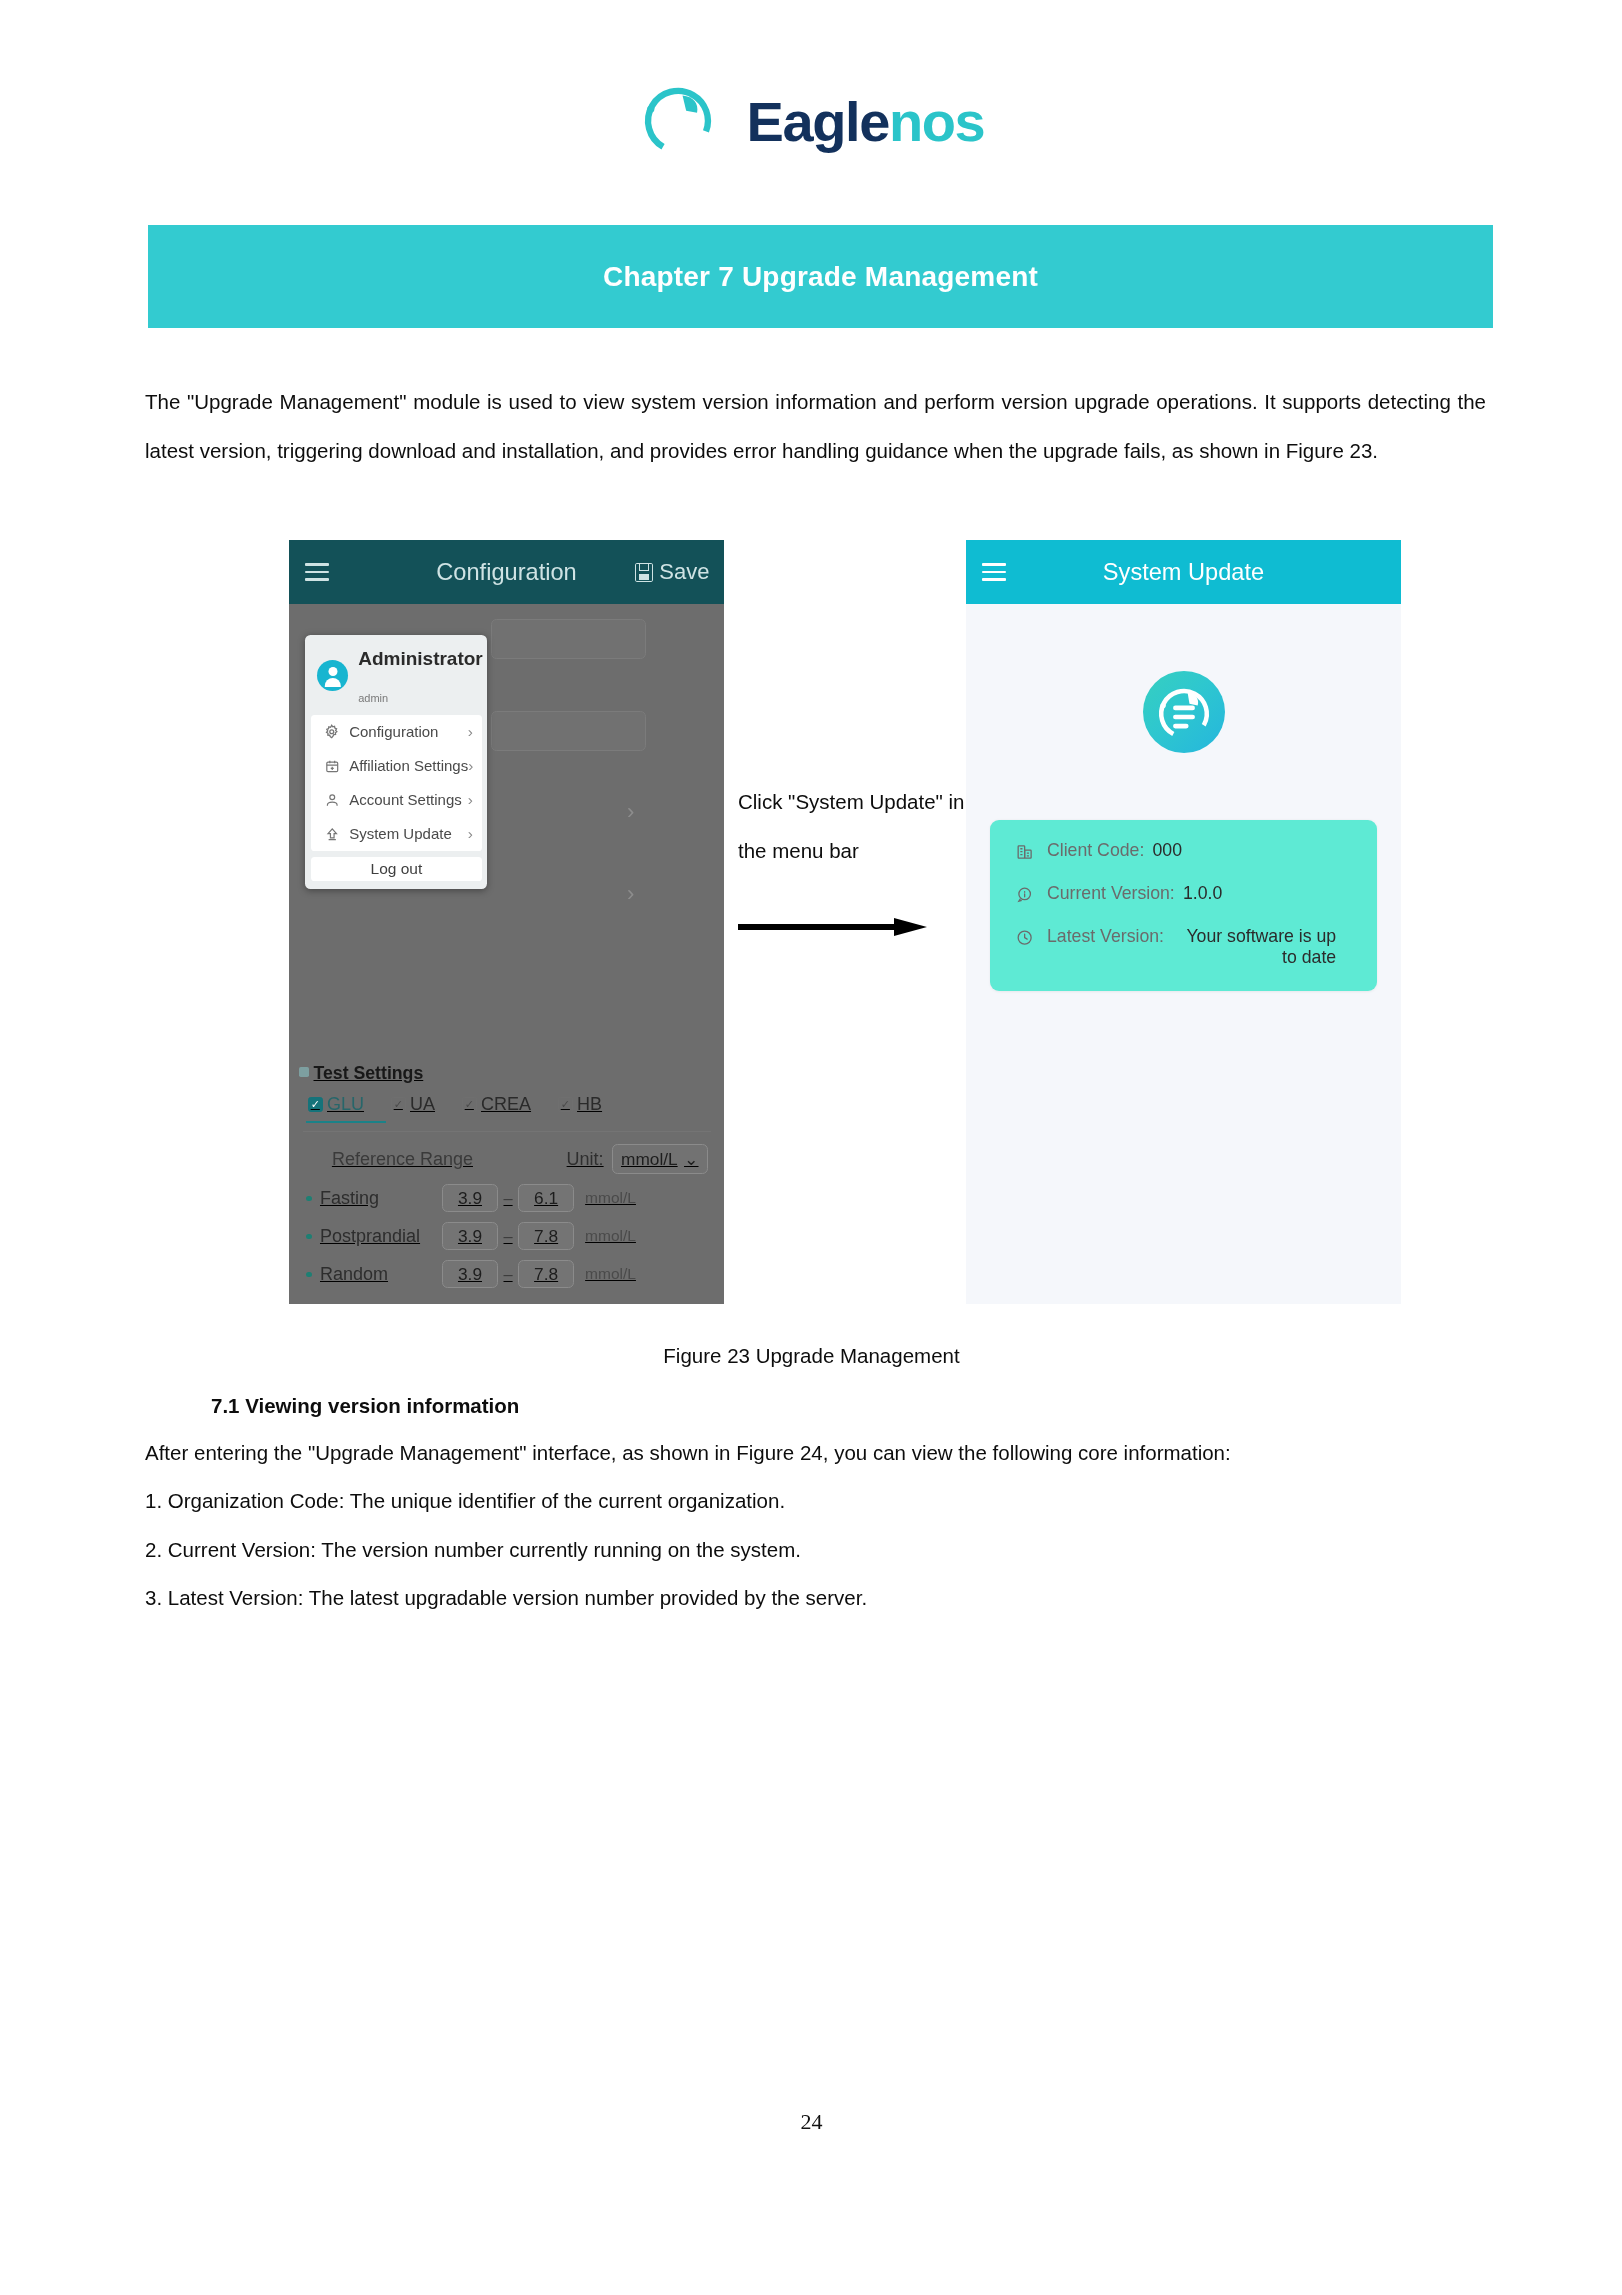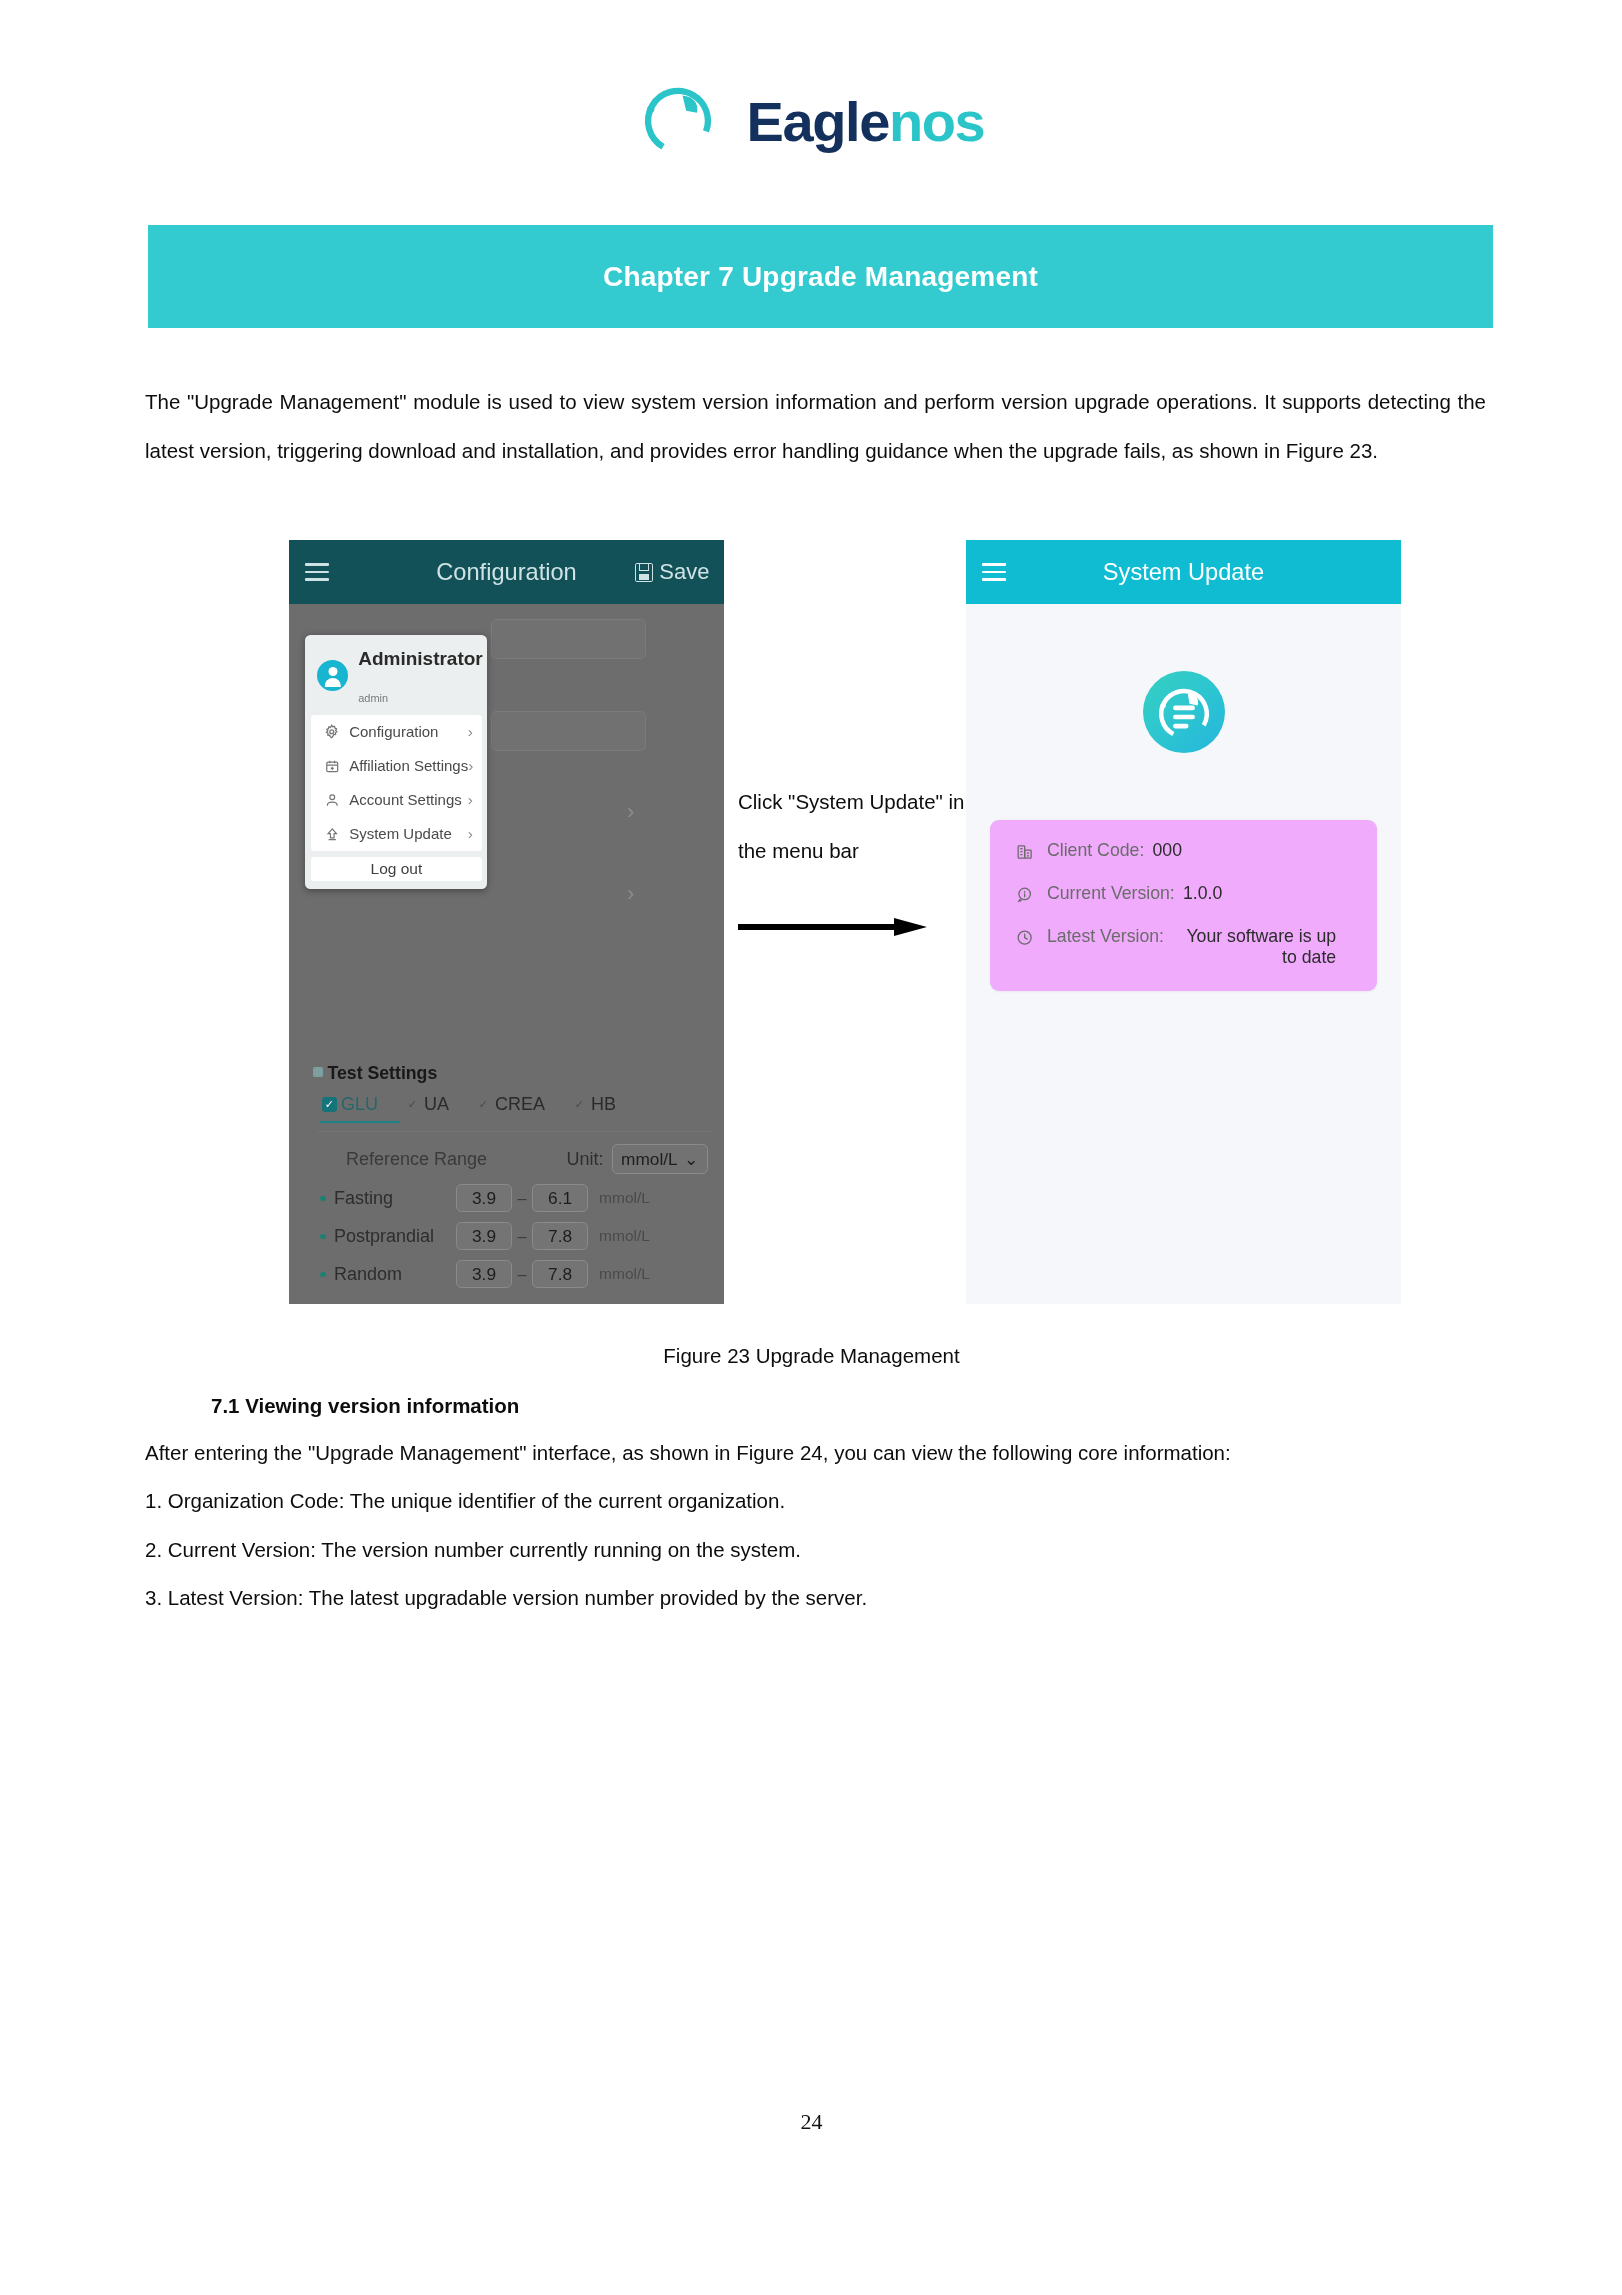--- a/index.html
+++ b/index.html
@@ -145,21 +145,21 @@
   }
   .menu-item .mi-label { flex: 1; white-space: nowrap; }
   .menu-item .mi-chev { color: #8a8a8a; font-size: 15.5px; }
   .menu-logout {
     background: #ffffff; margin: 6.4px 5.5px 7.3px; border-radius: 3.6px;
     height: 24px; display: flex; align-items: center; justify-content: center;
     font-size: 15.5px; color: #3f3f3f;
   }
 
   
-  .ts-wrap { position: absolute; left: 24px; top: 459px; right: 9px; }
+  .ts-wrap { position: absolute; left: 10px; top: 459px; right: 9px; text-decoration: underline; }
   .ts-title { font-size: 17.7px; font-weight: bold; color: #181818; margin-left: 14.5px; }
   .ts-dot-left {
     position: absolute; left: 0; top: 3.6px; width: 10px; height: 10px;
     background: #7d9fa0; border-radius: 1.8px;
   }
   .ts-tabs { display: flex; align-items: center; gap: 27px; margin-top: 10px; margin-left: 9px; }
   .ts-tab { display: flex; align-items: center; gap: 4.5px; font-size: 18px; color: #2a2a2a; position: relative; }
   .ts-tab.active { color: #27666a; }
   .cbx {
     width: 14.5px; height: 14.5px; border: 1.5px solid #6f6f6f; border-radius: 2.7px;
@@ -233,21 +233,21 @@
     position: absolute; left: 0; right: 0; text-align: center;
     font-size: 23.6px; color: #ffffff;
   }
   .rt-logo-wrap { display: flex; justify-content: center; margin-top: 67px; }
   .rt-logo {
     width: 82px; height: 82px; border-radius: 50%;
     background: linear-gradient(135deg, #36cfc0 0%, #2ec7cf 45%, #25b6dd 100%);
     position: relative;
   }
   .info-card {
-    margin: 67px 23.6px 0; background: #f0abfc; border-radius: 9px;
+    margin: 67px 23.6px 0; background: #5eead4; border-radius: 9px;
     padding: 20px 0 23.6px; box-shadow: 0 0.9px 2.7px rgba(0,0,0,.06);
   }
   .info-row { display: flex; align-items: flex-start; padding: 0 23.6px; margin-bottom: 20px; }
   .info-row:last-child { margin-bottom: 0; }
   .info-icon {
     width: 22px; height: 22px; margin-right: 11.8px; flex: none; margin-top: 0.9px;
     color: #6b6b6b; display: flex; align-items: center; justify-content: center;
   }
   .info-label { font-size: 17.7px; color: #6b6b6b; white-space: nowrap; }
   .info-value { font-size: 17.7px; color: #2b2b2b; margin-left: 8.2px; }

